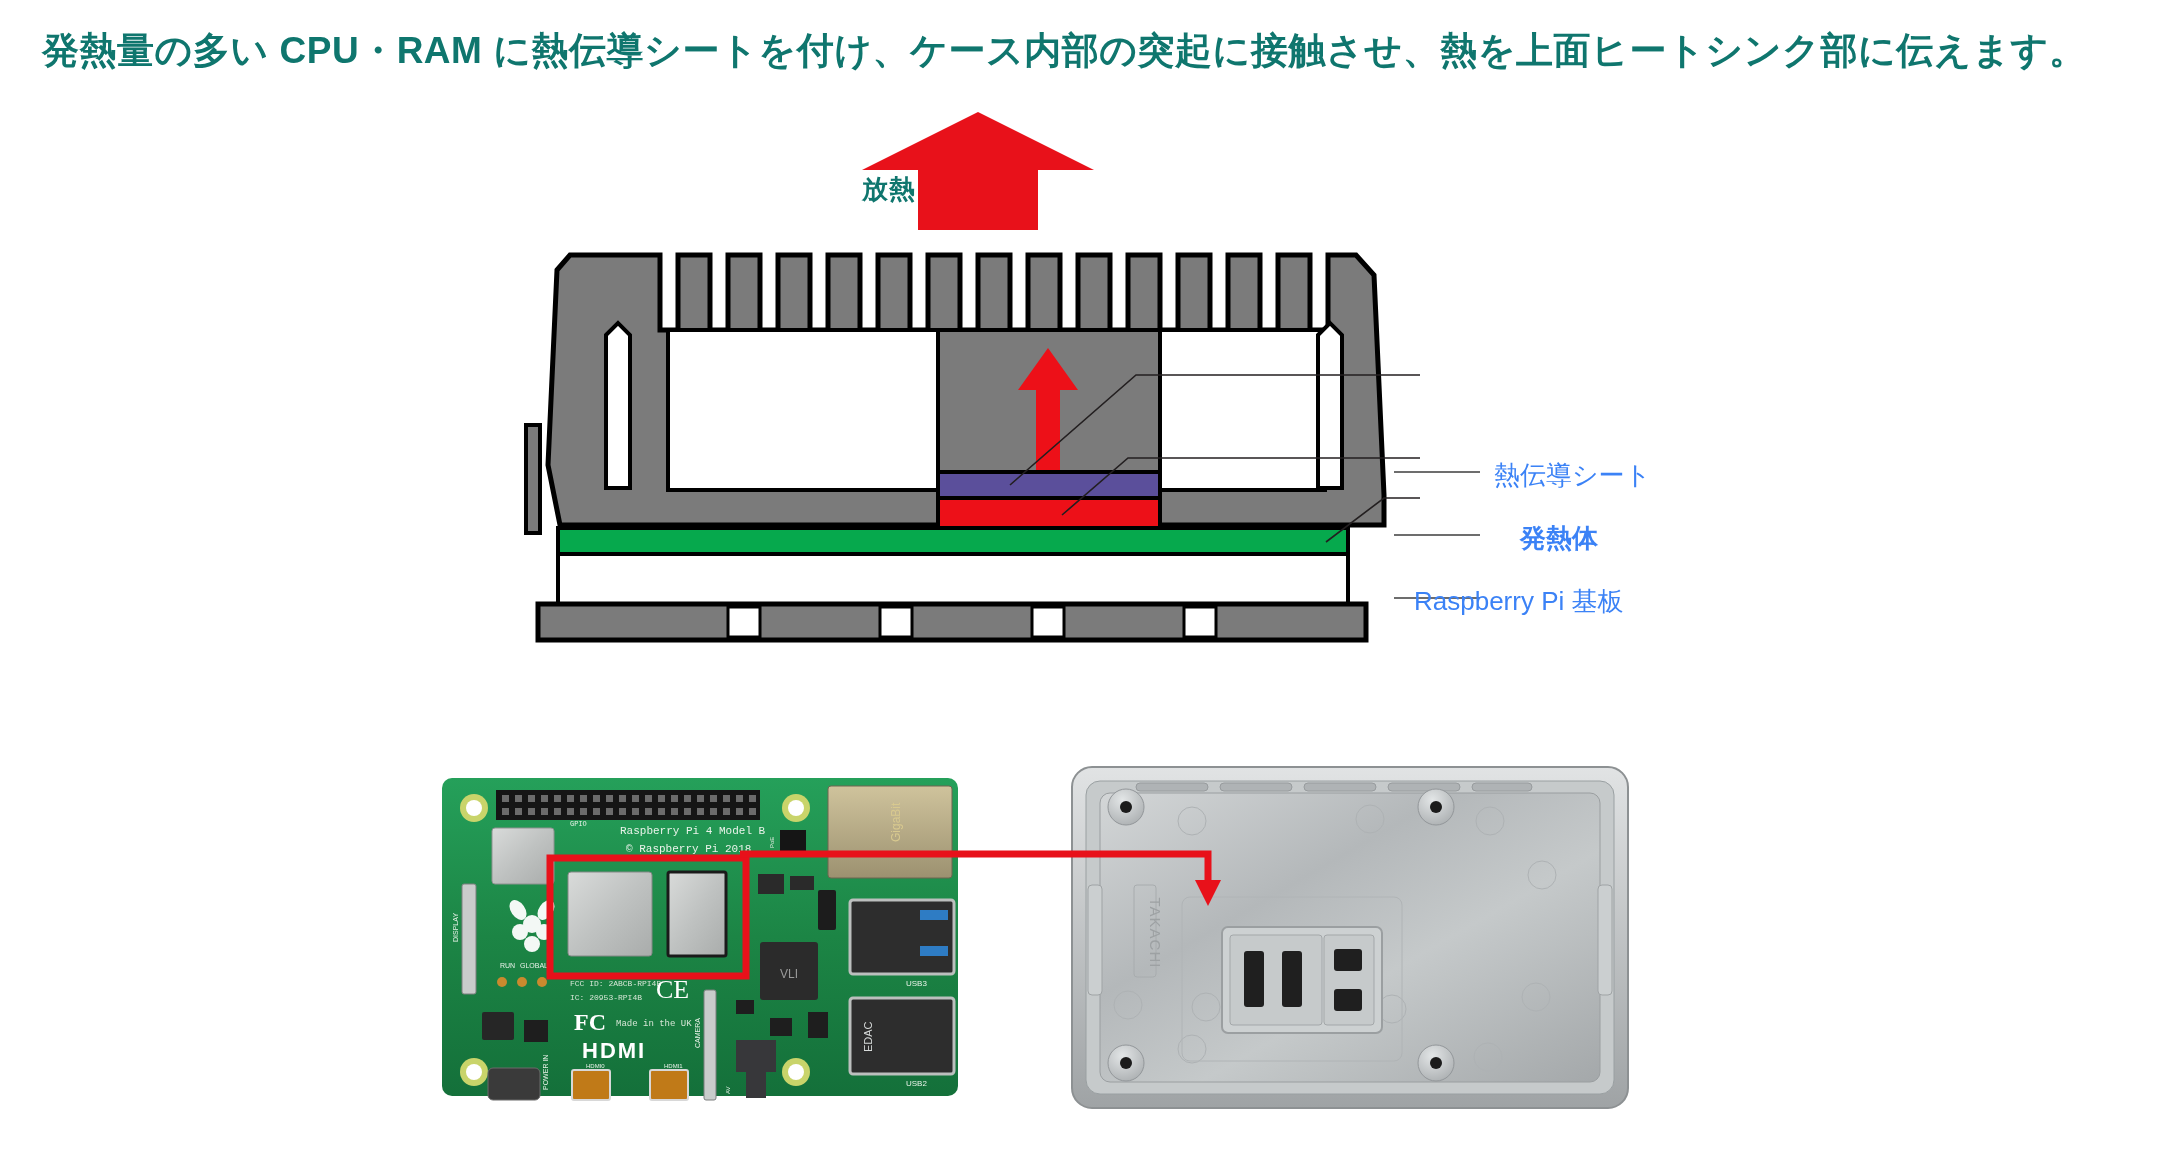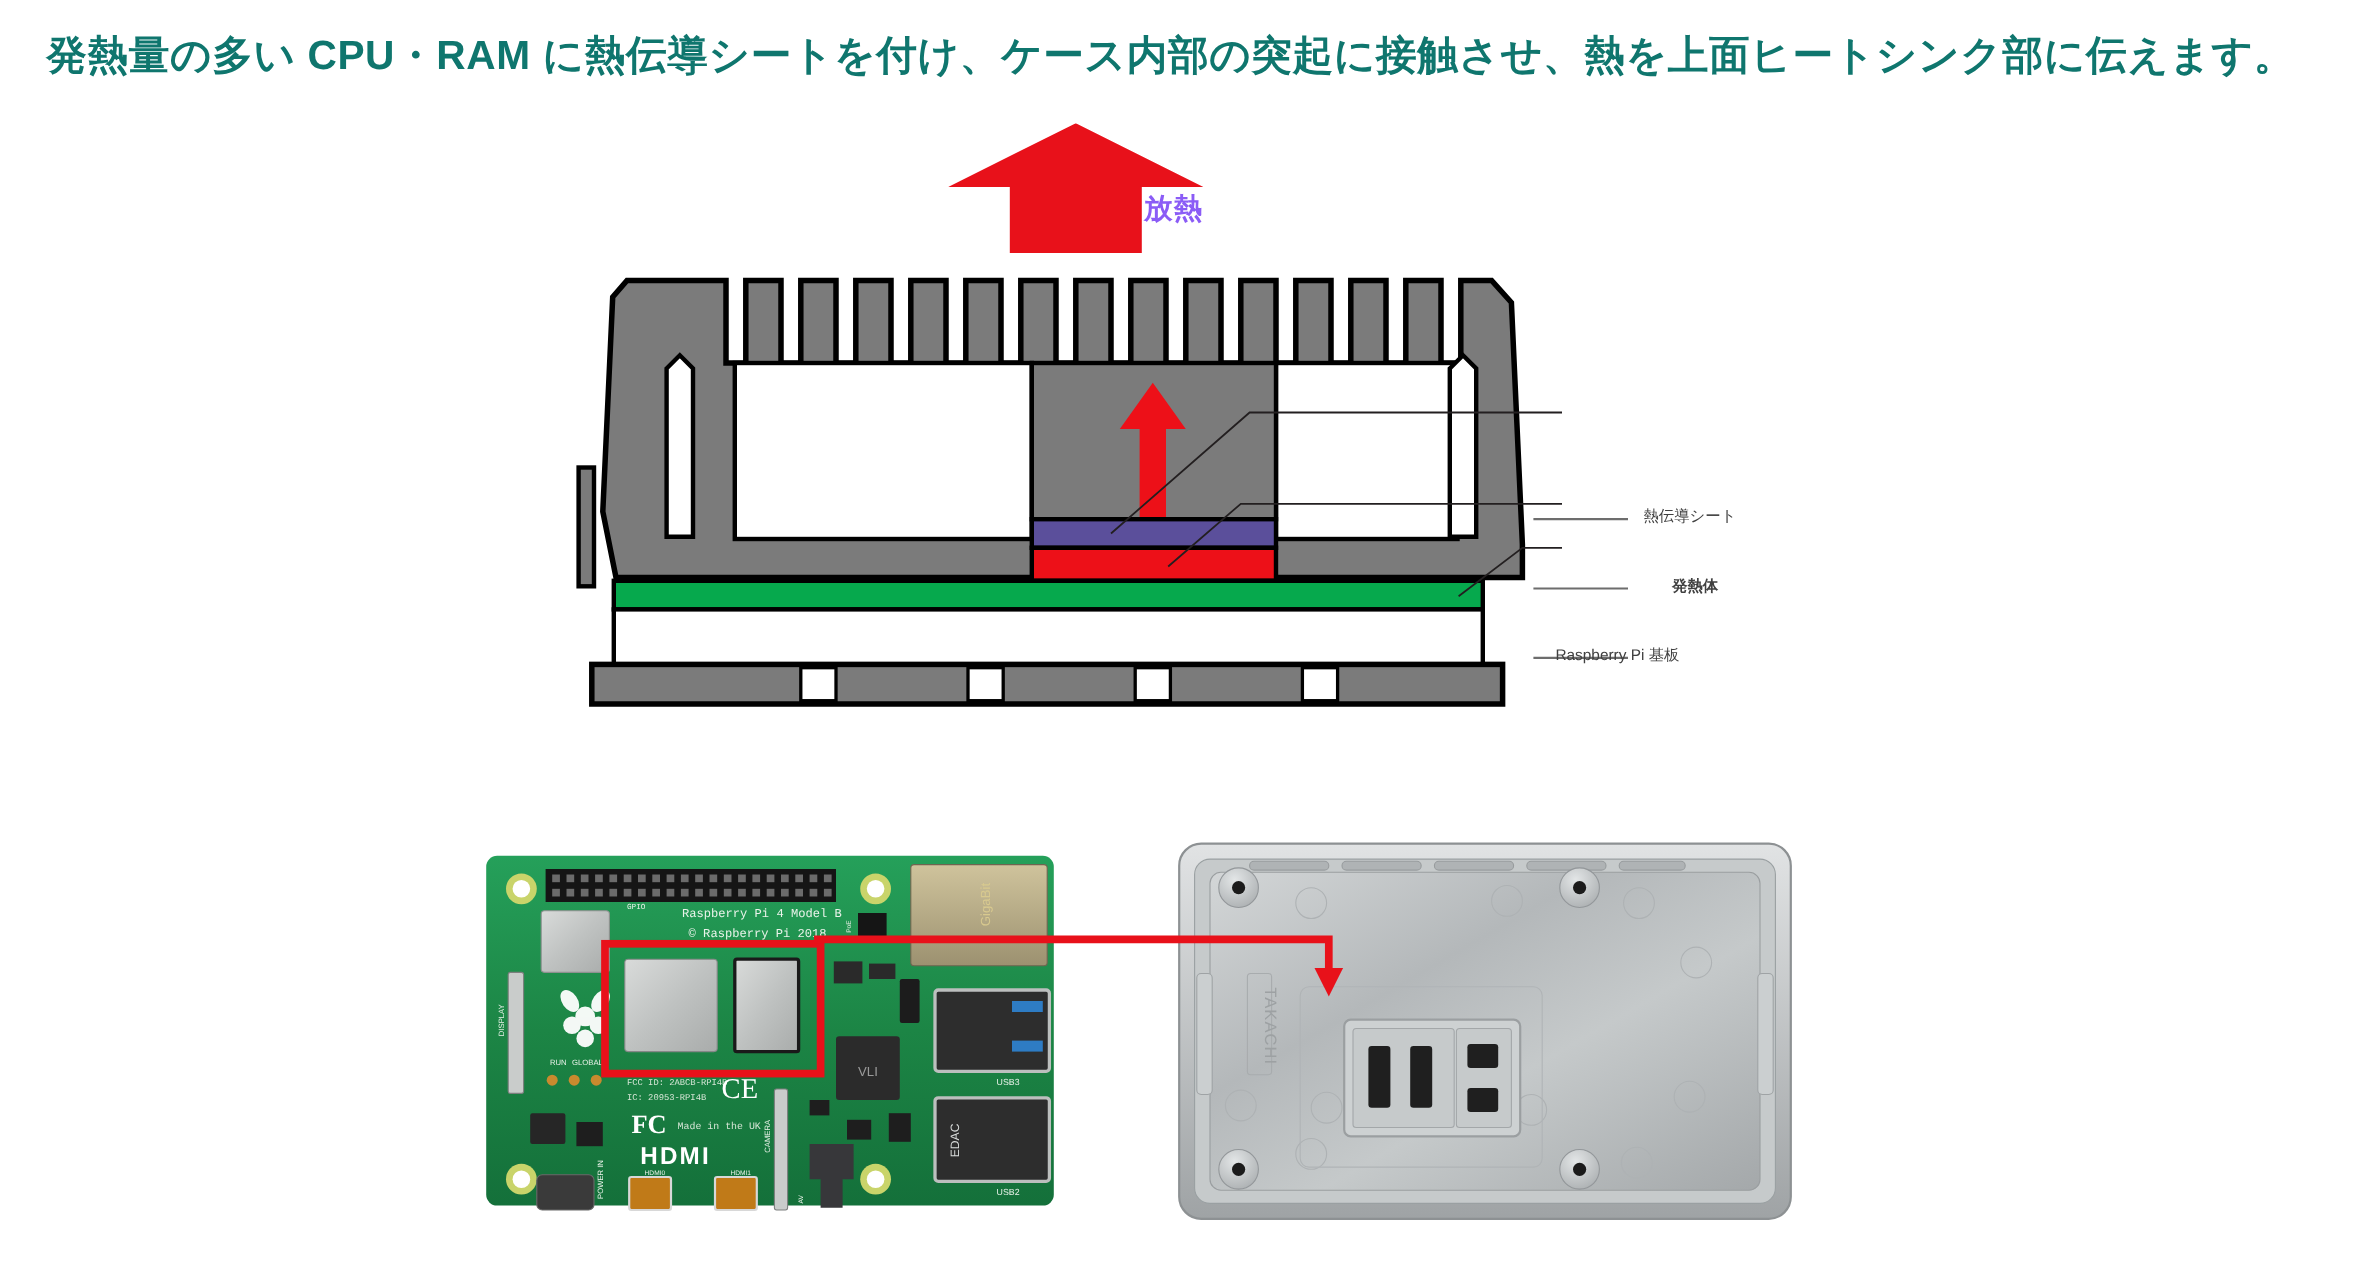--- a/index.html
+++ b/index.html
@@ -10,31 +10,31 @@
   #title{
     position:absolute;left:42px;top:26px;width:2070px;
     font-size:37px;font-weight:bold;letter-spacing:0.5px;
     color:#0f766e;white-space:nowrap;
   }
 
   
   #heat-arrow{position:absolute;left:862px;top:112px;width:232px;height:118px;}
   #heat-arrow svg{display:block;}
   #heat-arrow-label{
-    position:absolute;left:0;top:60px;width:232px;text-align:right;
-    font-size:26px;font-weight:bold;color:#8b5cf6;letter-spacing:1px;
+    position:absolute;left:0;top:60px;width:232px;text-align:left;
+    font-size:26px;font-weight:bold;color:#0f766e;letter-spacing:1px;
   }
 
   
   #xsec{position:absolute;left:500px;top:230px;width:920px;height:470px;}
   #xsec svg{display:block;}
 
   
   .callout{
-    position:absolute;font-size:14px;color:#404040;white-space:nowrap;
+    position:absolute;font-size:26px;color:#3b82f6;white-space:nowrap;
     line-height:1;
   }
   #cal-sheet{left:1494px;top:462px;}
   #cal-source{left:1520px;top:525px;font-weight:bold;}
   #cal-board{left:1414px;top:588px;}
   #callout-lines{position:absolute;left:1380px;top:440px;width:140px;height:180px;}
 
   
   #pi-photo{position:absolute;left:440px;top:772px;width:520px;height:330px;}
   #case-photo{position:absolute;left:1070px;top:765px;width:560px;height:345px;}

